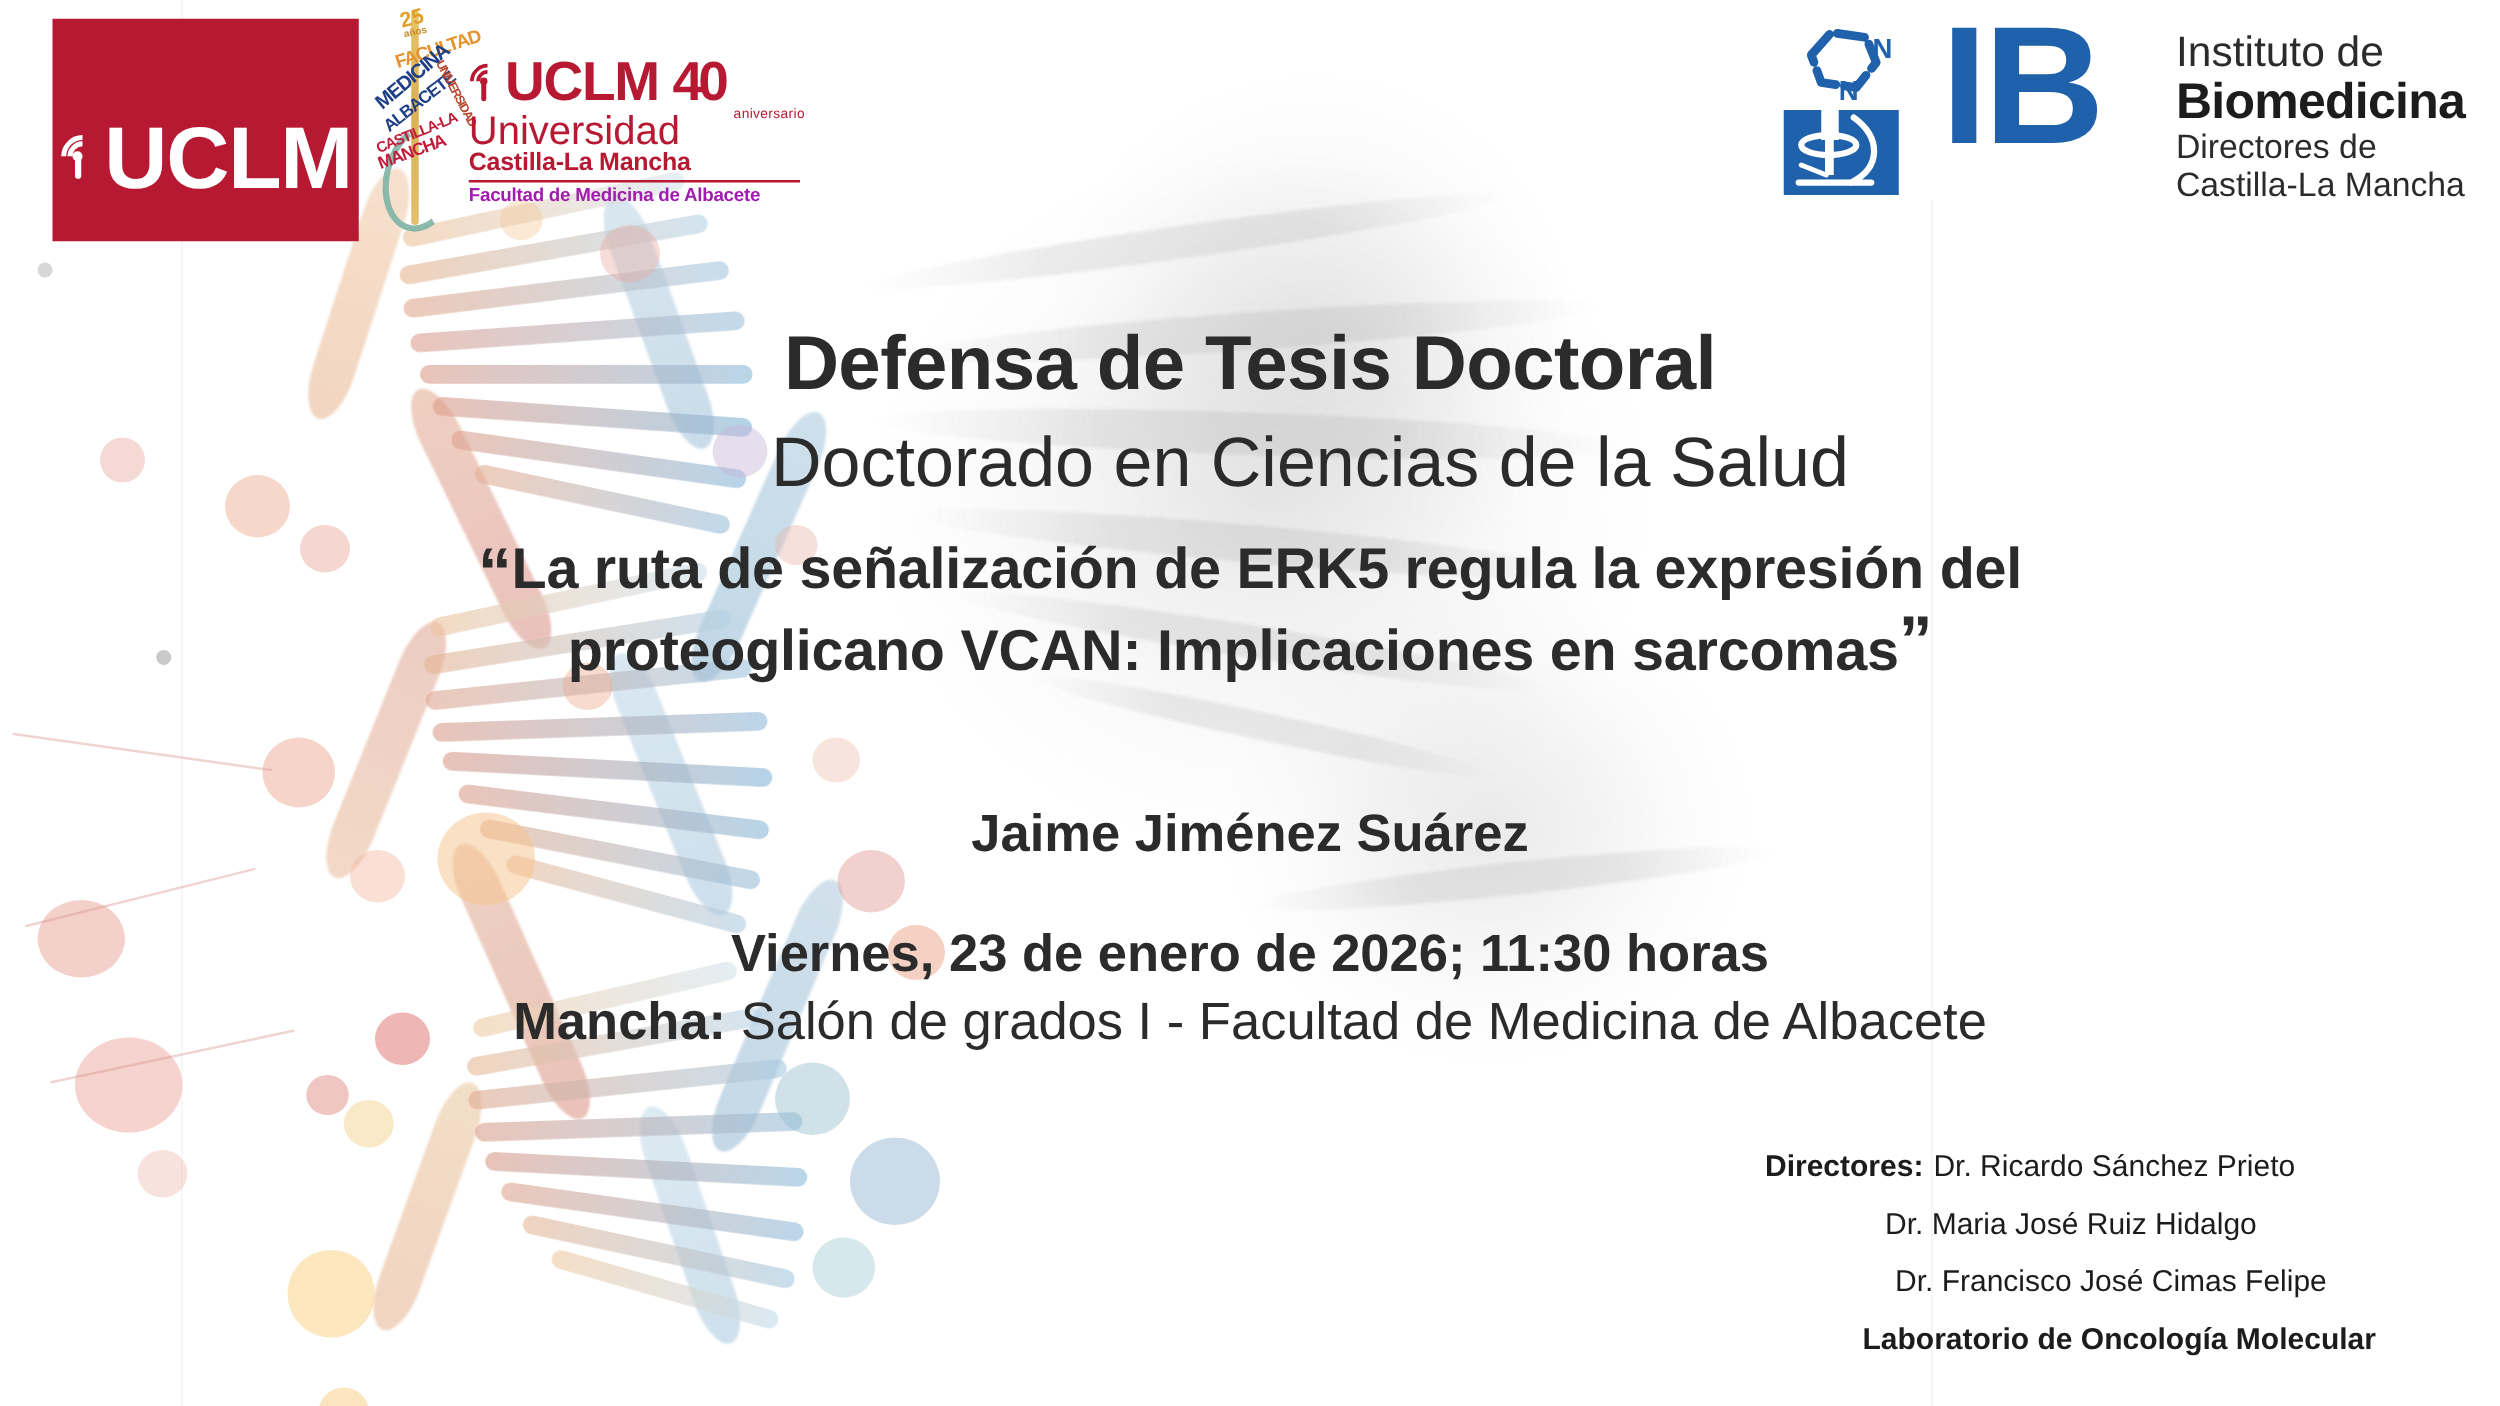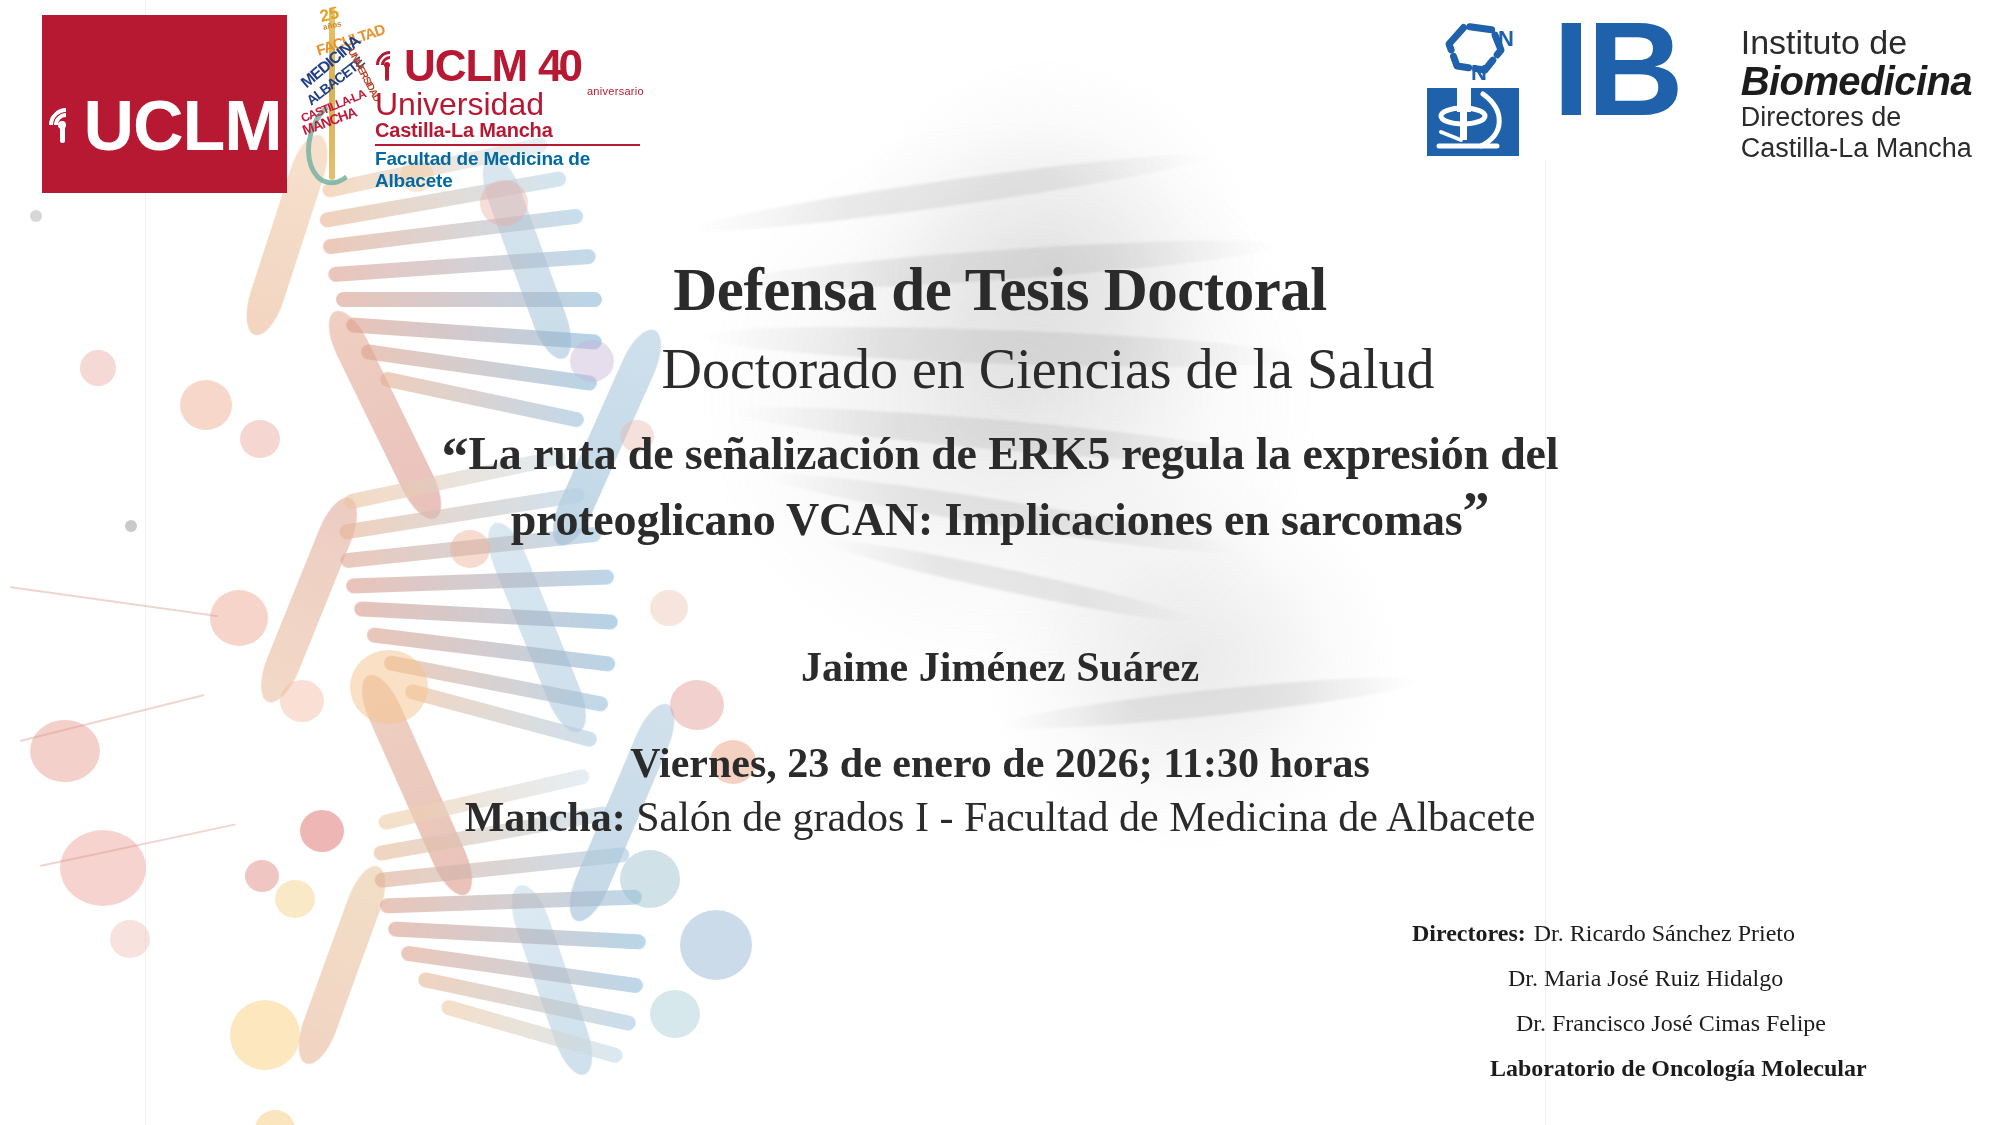--- a/index.html
+++ b/index.html
@@ -208,21 +208,21 @@
   #uclm-word .universidad{
     font-size:32px;color:#b71933;line-height:1;margin-top:1px;font-weight:normal;
   }
   #uclm-word .castilla{
     font-size:20px;color:#b71933;font-weight:bold;line-height:1.05;letter-spacing:-.2px;
   }
   #uclm-word .rule{
     height:2px;background:#b71933;margin:3px 0 2px 0;width:100%;
   }
   #uclm-word .facultad{
-    font-size:19px;color:#0369a1;font-weight:bold;letter-spacing:-.2px;
+    font-size:15px;color:#a21caf;font-weight:bold;letter-spacing:-.2px;
   }
 
   
   #ib-logo{
     position:absolute;
     right:28px; top:18px;
     display:flex;
     align-items:flex-start;
     gap:16px;
   }
@@ -230,30 +230,29 @@
   #ib-icon .ring{position:absolute;left:16px;top:2px;}
   #ib-icon .scopebox{
     position:absolute;left:8px;top:70px;width:92px;height:68px;background:#2061ac;
   }
   #ib-letters{
     font-size:134px;line-height:.76;font-weight:bold;color:#2061ac;letter-spacing:-3px;
     flex:0 0 auto;
   }
   #ib-text{padding-top:6px;margin-left:44px;}
   #ib-text .t1{font-size:34px;color:#2b2b2b;line-height:1.08;font-weight:normal;}
-  #ib-text .t2{font-size:40px;color:#1c1c1c;line-height:1.04;font-weight:bold;letter-spacing:-.6px;font-style:italic;}
+  #ib-text .t2{font-size:40px;color:#1c1c1c;line-height:1.04;font-weight:bold;letter-spacing:-.6px;}
   #ib-text .t3{font-size:27px;color:#2b2b2b;line-height:1.14;font-weight:normal;}
   #ib-text .t4{font-size:27px;color:#2b2b2b;line-height:1.14;font-weight:normal;}
 
   
   #content{
     position:absolute;
     left:0; top:0; width:2000px; height:1125px;
     pointer-events:none;
-    font-family:Liberation Serif, serif;
   }
   #content > *{pointer-events:auto;}
 
   .center-line{
     position:absolute;
     width:2000px;
     text-align:center;
     color:#2b2b2b;
   }
 

